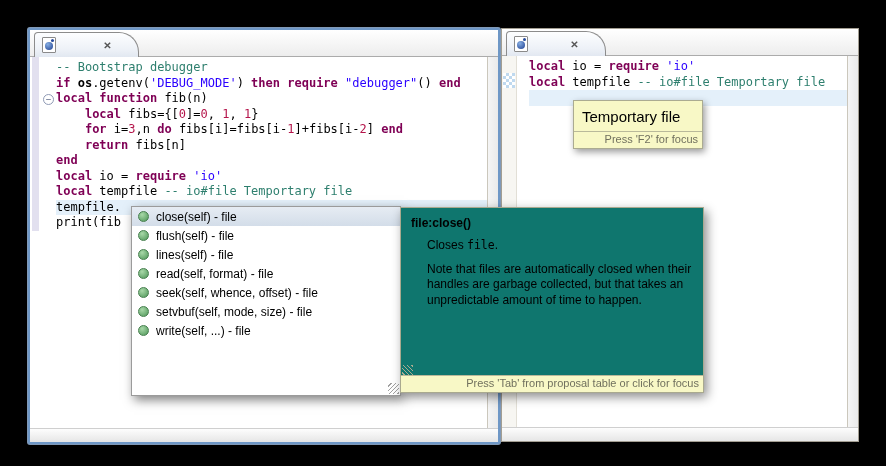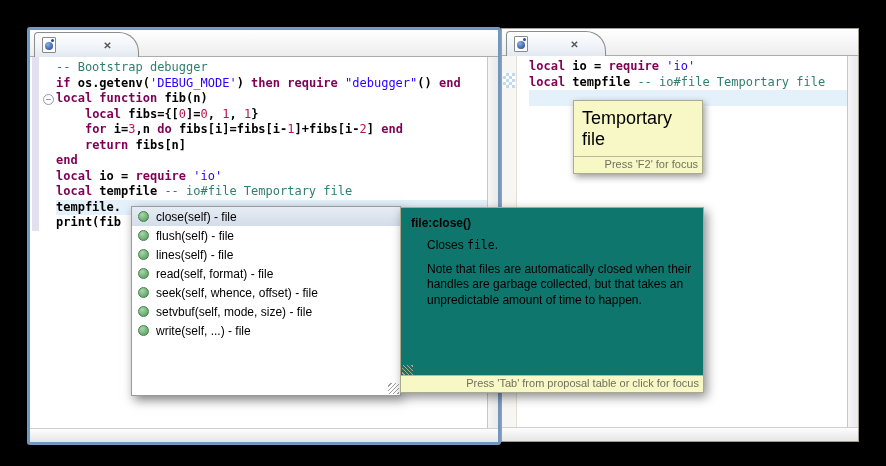--- a/index.html
+++ b/index.html
@@ -39,21 +39,21 @@
 
   .codearea{position:relative;flex:1 1 auto;overflow:hidden;background:#fff;}
   .code{position:relative;padding-top:3px;}
   .code-line{height:15.5px;line-height:15.5px;white-space:pre;font-family:"DejaVu Sans Mono",monospace;
              font-size:12px;color:#000;position:relative;z-index:1;}
   .tok-k{color:#7F0055;font-weight:bold;}
   .tok-b{color:#000;font-weight:bold;}
   .tok-s{color:#2A00FF;}
   .tok-n{color:#B5154B;}
   .tok-c{color:#2E7F6E;}
-  .tok-p{color:#000;font-weight:bold;}
+  .tok-p{color:#000;}
   .current-line{position:absolute;left:0;right:0;height:15.5px;background:#E4F0FA;z-index:0;}
   .hl-left{top:142.5px;}
   .hl-right{top:34px;}
 
   .overview{width:10px;flex:0 0 10px;background:linear-gradient(90deg,#F5F5F5,#EAEAEA);border-left:1px solid #CBC7BC;}
   .hscroll{flex:0 0 13px;height:13px;background:linear-gradient(#FDFDFD,#E6E6E6);border-top:1px solid #CFCFCF;}
 
   
   .popup{position:absolute;z-index:30;}
   .completion{left:131px;top:206px;width:268px;height:188px;background:#fff;border:1px solid #9B9B9B;
@@ -72,21 +72,21 @@
             box-shadow:3px 4px 10px rgba(0,0,0,.45);}
   .doc-title{font-size:12px;font-weight:bold;color:#000;padding:8px 10px 0 10px;}
   .doc-p{font-size:12px;color:#000;line-height:15.5px;margin:8px 10px 0 26px;}
   .doc-p code{font-family:"DejaVu Sans Mono",monospace;font-size:11.5px;}
   .doc-footer{position:absolute;left:0;right:0;bottom:0;height:15px;border-top:1px solid #B9B99A;
               font-size:11px;color:#70705E;text-align:right;padding:1px 4px 0 0;background:#F8F8C6;}
 
   
   .tooltip{position:absolute;left:573px;top:100px;width:128px;background:#F8F8C6;border:1px solid #ABAB91;
            box-shadow:2px 3px 7px rgba(0,0,0,.4);z-index:20;}
-  .tt-body{font-size:18px;color:#000;padding:7px 8px 6px 8px;}
+  .tt-body{font-size:15px;color:#000;padding:7px 8px 6px 8px;}
   .tt-footer{height:15px;border-top:1px solid #B9B99A;font-size:11px;color:#70705E;text-align:right;
              padding:1px 4px 0 0;}
 </style>
 </head>
 <body>
 
 <div class="screen">
 
   <div class="pane pane-left">
     <div class="tabbar">

